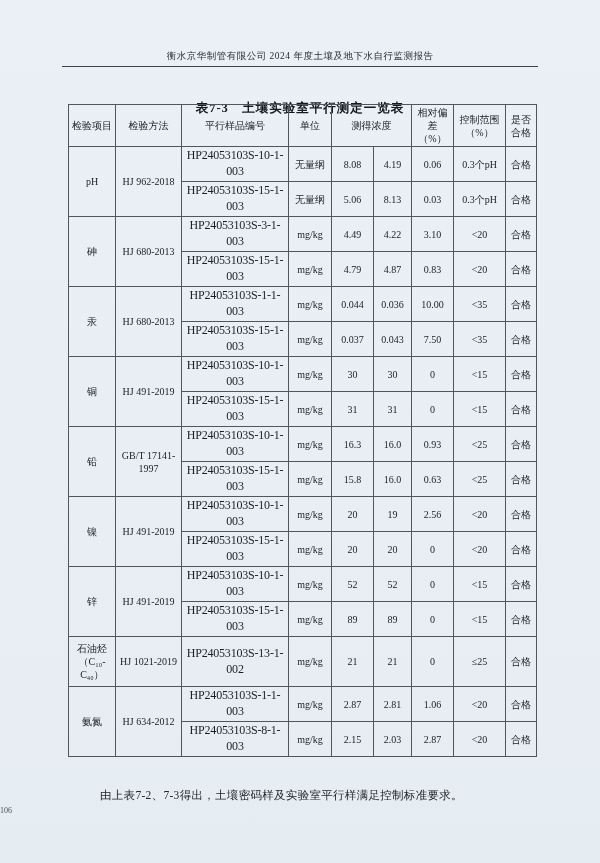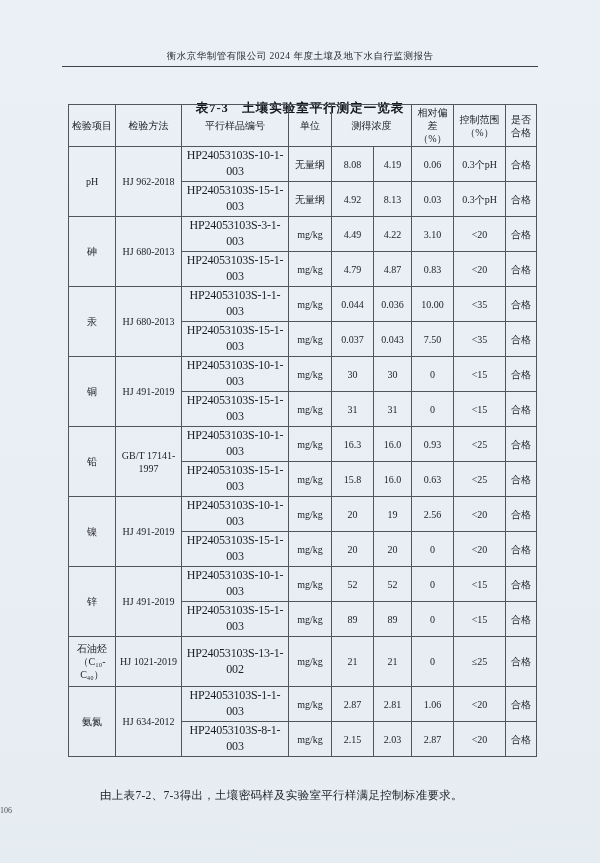--- a/index.html
+++ b/index.html
@@ -120,21 +120,21 @@
           <td>无量纲</td>
           <td>8.08</td>
           <td>4.19</td>
           <td>0.06</td>
           <td>0.3个pH</td>
           <td>合格</td>
         </tr>
         <tr>
           <td class="sample-id">HP24053103S-15-1-003</td>
           <td>无量纲</td>
-          <td>4.92</td>
+          <td>5.06</td>
           <td>8.13</td>
           <td>0.03</td>
           <td>0.3个pH</td>
           <td>合格</td>
         </tr>
         <tr>
           <td rowspan="2">砷</td>
           <td rowspan="2">HJ 680-2013</td>
           <td class="sample-id">HP24053103S-3-1-003</td>
           <td>mg/kg</td>

